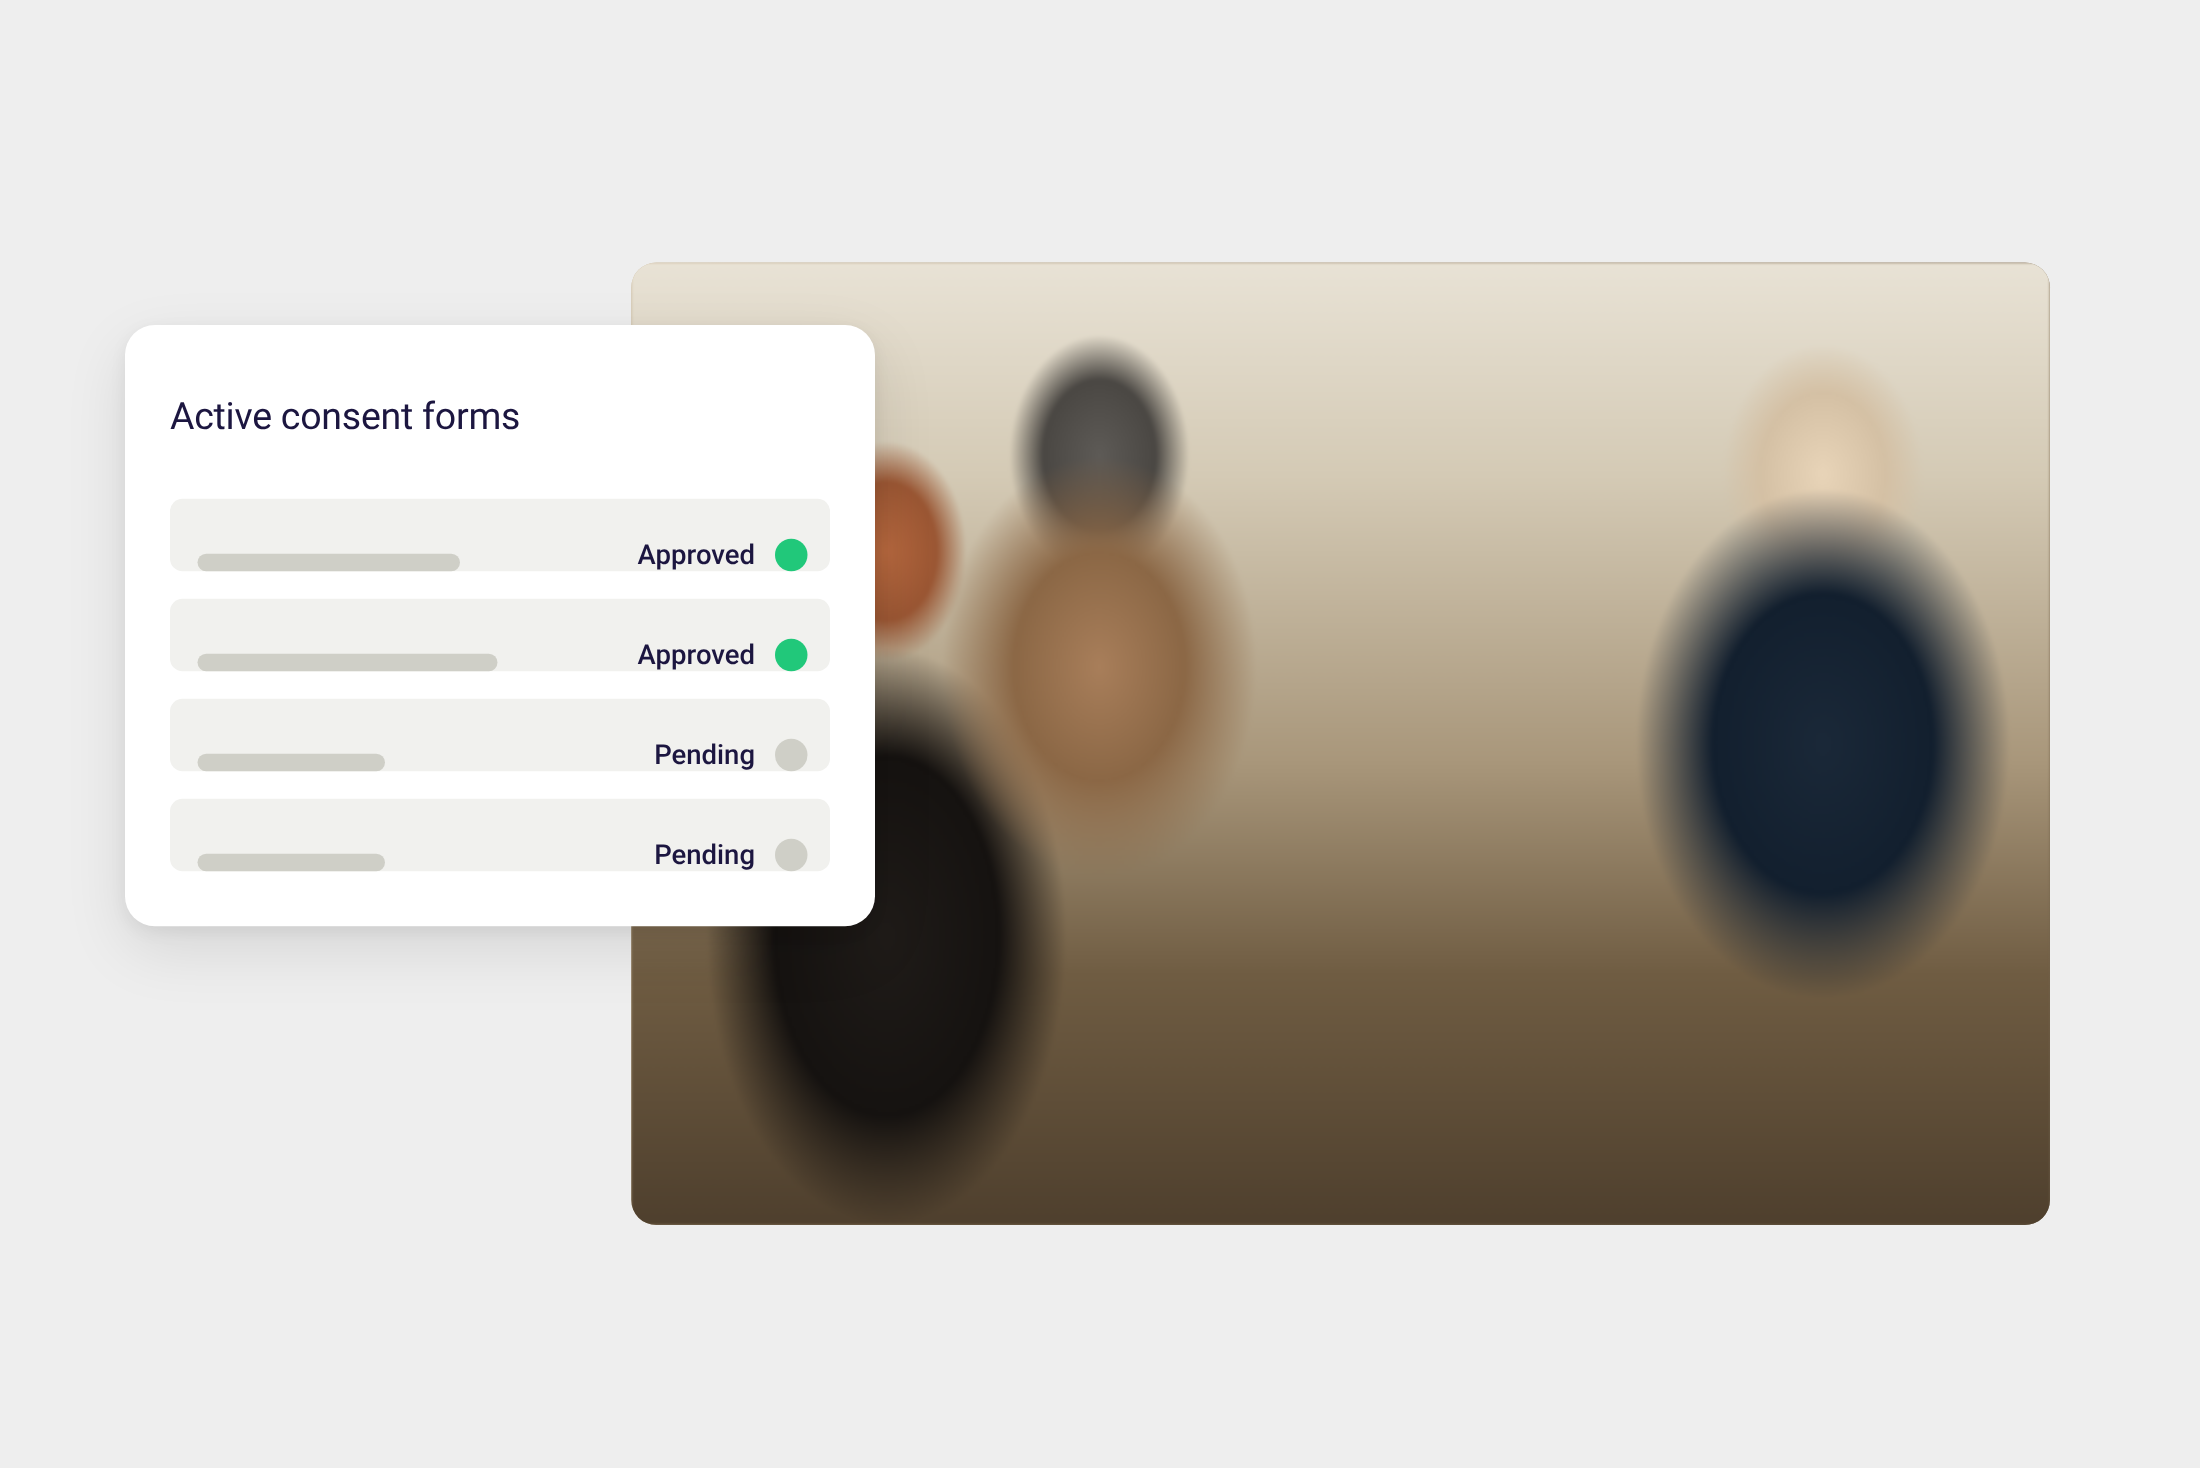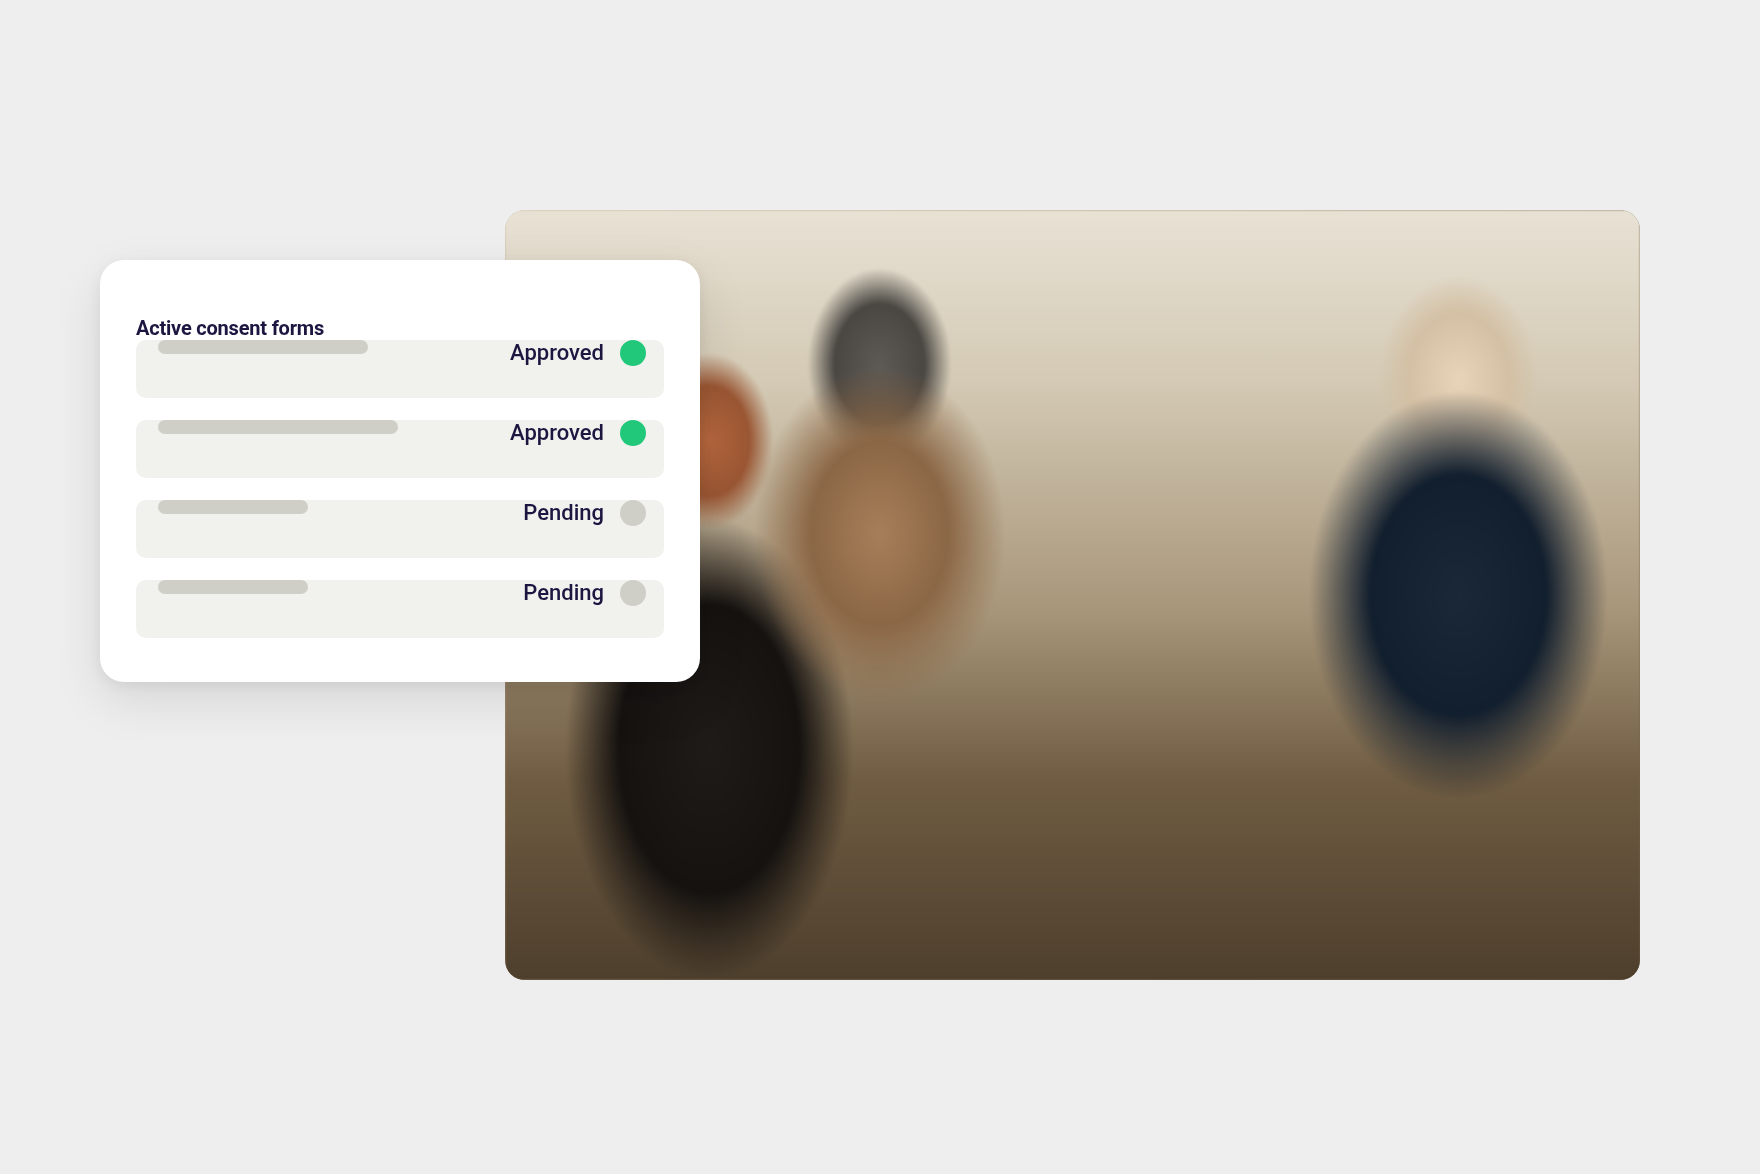--- a/index.html
+++ b/index.html
@@ -50,33 +50,34 @@
       position: absolute;
       top: 260px;
       left: 100px;
       width: 600px;
       background: #ffffff;
       border-radius: 24px;
       padding: 56px 36px 44px 36px;
       box-shadow: 0 18px 50px rgba(0,0,0,0.10), 0 4px 14px rgba(0,0,0,0.06);
     }
     .card-title {
-      font-size: 20px;
-      font-weight: 700;
+      font-size: 30px;
+      font-weight: 400;
       color: #1c1640;
+      margin-bottom: 48px;
       letter-spacing: -0.2px;
     }
     .rows {
       display: flex;
       flex-direction: column;
       gap: 22px;
     }
     .row {
       display: flex;
-      align-items: flex-start;
+      align-items: flex-end;
       background: #f1f1ee;
       border-radius: 10px;
       height: 58px;
       padding: 0 18px 0 22px;
     }
     .row-bar {
       height: 14px;
       border-radius: 7px;
       background: #cfcfc7;
       flex-shrink: 0;

